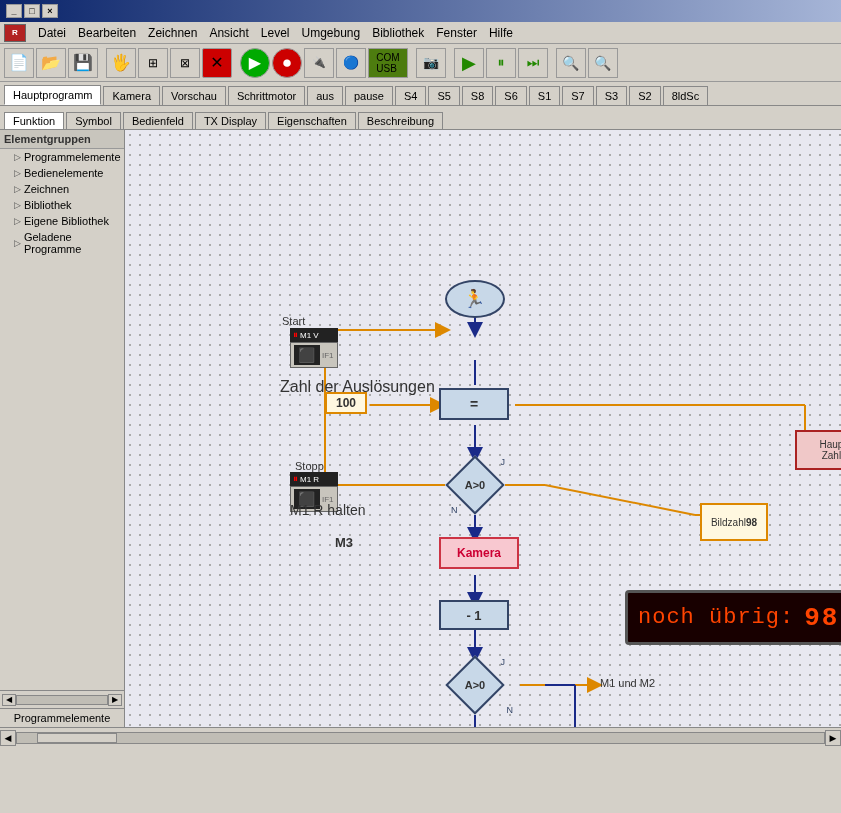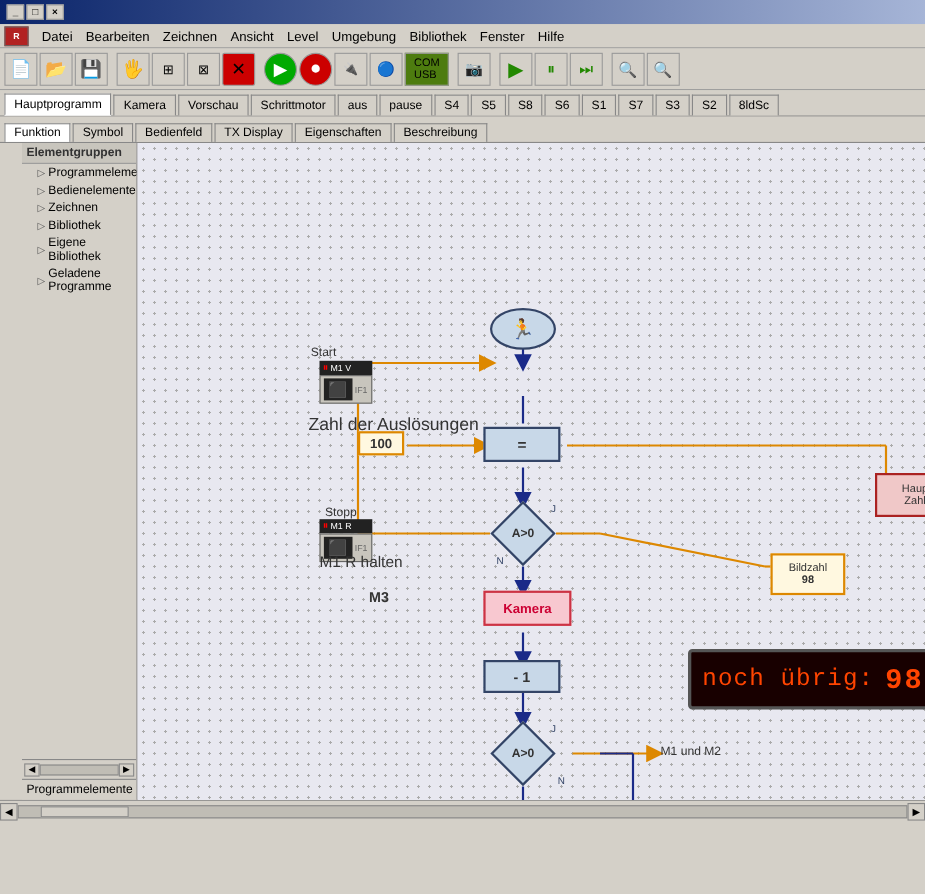--- a/index.html
+++ b/index.html
@@ -28,21 +28,21 @@
 
     
     #tabbar2 { background: #d4d0c8; height: 24px; display: flex; align-items: flex-end; padding: 0 4px; border-bottom: 1px solid #888; }
     .tab2 { padding: 2px 8px; font-size: 11px; border: 1px solid #888; border-bottom: none; background: #d4d0c8; cursor: pointer; margin-right: 2px; }
     .tab2.active { background: white; }
 
     
     #main { display: flex; height: calc(813px - 22px - 22px - 38px - 24px - 24px - 20px); }
 
     
-    #leftpanel { width: 125px; background: #d4d0c8; border-right: 1px solid #888; display: flex; flex-direction: column; padding-left: 20px; }
+    #leftpanel { width: 125px; background: #d4d0c8; border-right: 1px solid #888; display: flex; flex-direction: column; }
     .lp-group { font-size: 12px; padding: 3px 4px 3px 2px; cursor: pointer; }
     .lp-group.header { font-weight: bold; font-size: 11px; color: #333; background: #c8c5bd; border-bottom: 1px solid #999; padding: 3px 4px; }
     .lp-item { font-size: 11px; padding: 2px 4px 2px 14px; cursor: pointer; display: flex; align-items: center; gap: 3px; }
     .expand-icon { font-size: 9px; color: #555; }
 
     
     #canvas-area { flex: 1; background: #e8e8e8; overflow: auto; position: relative; }
     #canvas { width: 840px; height: 900px; position: relative; background-color: #e8e8f0;
       background-image: radial-gradient(circle, #aaa 1px, transparent 1px);
       background-size: 10px 10px; }
@@ -280,21 +280,21 @@
       </div>
       <div class="fc-elem" style="left:165px; top:372px; font-size:14px; color:#333;">M1 R halten</div>
 
       <div class="fc-elem diamond-wrap" style="left:320px; top:325px; width:60px; height:60px;">
         <div style="width:42px; height:42px; background:#c8d8e8; border:2px solid #334466; transform:rotate(45deg); position:absolute; top:9px; left:9px;"></div>
         <div class="diamond-label">A&gt;0</div>
         <div style="position:absolute; top:2px; right:0; font-size:9px; color:#334466;">J</div>
         <div style="position:absolute; bottom:0; left:6px; font-size:9px; color:#334466;">N</div>
       </div>
 
-      <div class="fc-elem" style="left:575px; top:373px; width:68px; height:38px; background:#fff8e0; border:2px solid #dd8800; display:flex; flex-direction:column; align-items:center; justify-content:center; font-size:10px; color:#333;">
+      <div class="fc-elem" style="left:575px; top:373px; width:68px; height:38px; background:#fff8e0; border:2px solid #dd8800; display:flex; flex-direction:row; align-items:center; justify-content:center; font-size:10px; color:#333;">
         <span>Bildzahl</span>
         <span style="font-weight:bold;">98</span>
       </div>
 
       <div class="fc-elem" style="left:210px; top:405px; font-size:13px; color:#333; font-weight:bold;">M3</div>
 
       <div class="fc-elem rect rect-pink" style="left:314px; top:407px; width:80px; height:32px; background:#f8c8d0; border:2px solid #cc3344; display:flex; align-items:center; justify-content:center; font-size:12px; font-weight:bold; color:#cc0033;">
         <span>Kamera</span>
       </div>
 

